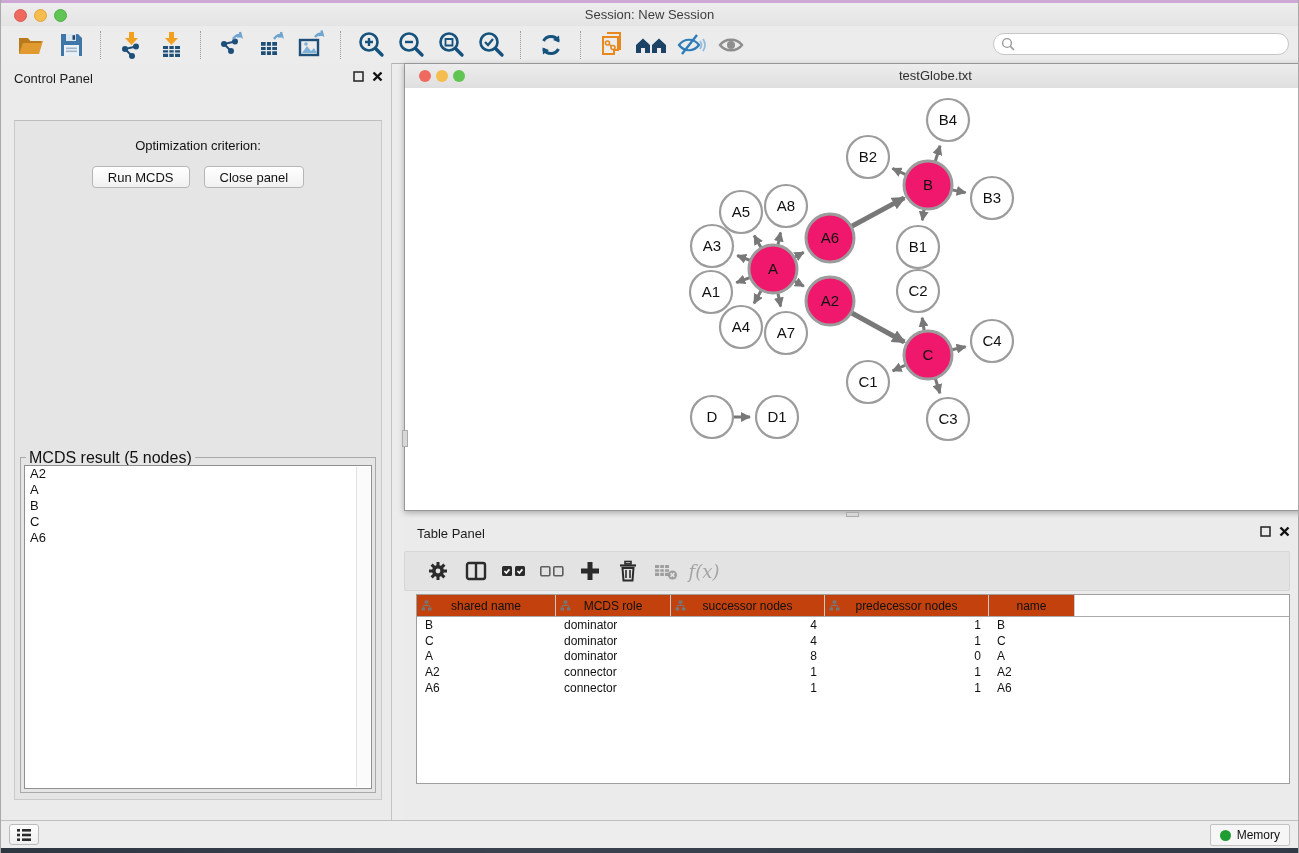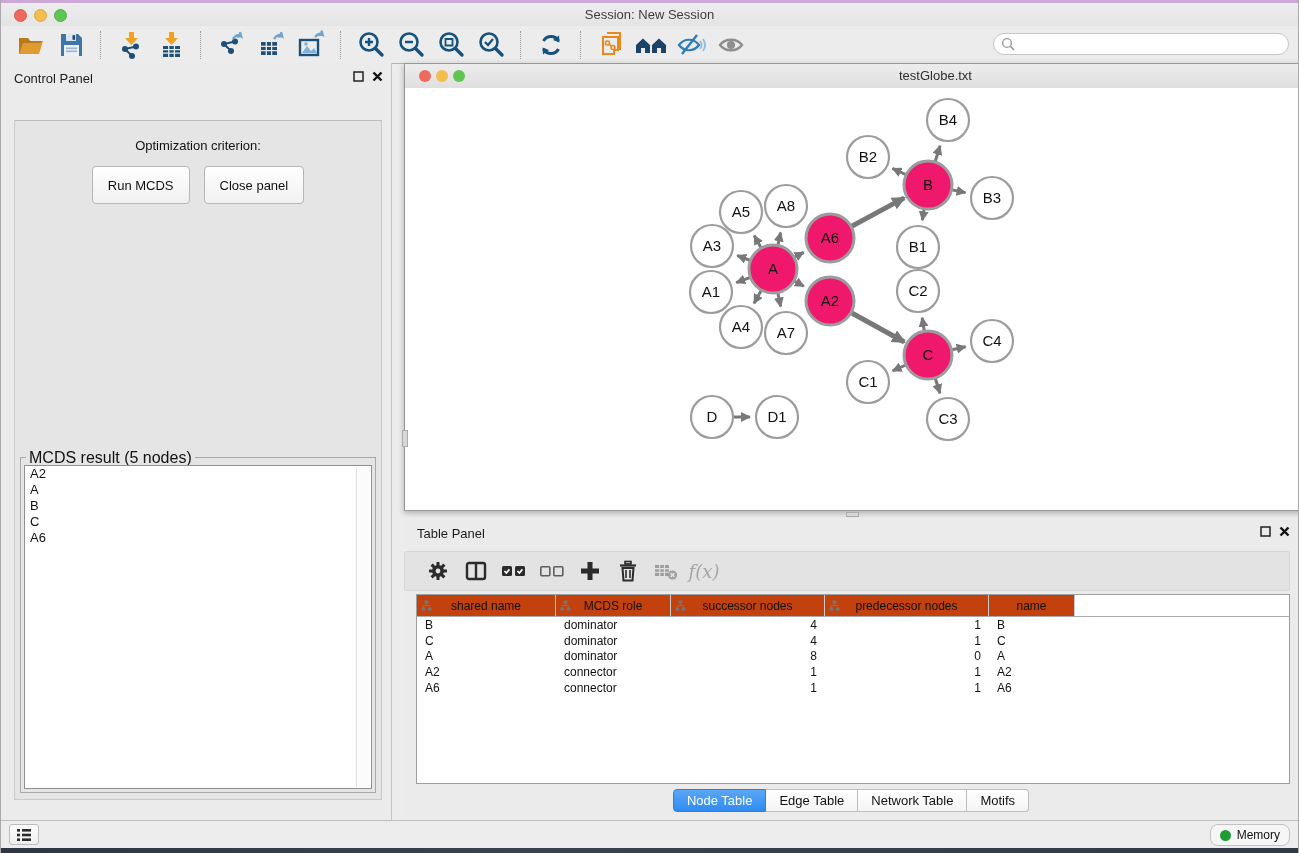--- a/index.html
+++ b/index.html
@@ -37,21 +37,21 @@
   .opt-label{margin-top:17px;text-align:center;font-size:13px;color:#111;}
   .selectwrap{position:relative;width:312px;height:24px;margin:8px auto 0;background:#fff;border:1px solid #ABABAB;
               border-radius:4px;box-sizing:border-box;}
   .selectwrap .sel-text{position:absolute;left:9px;top:0;line-height:22px;font-size:13px;color:#111;white-space:nowrap;}
   .stepper{position:absolute;right:0;top:0;bottom:0;width:20px;background:linear-gradient(#70B2F9,#2D80E8);
            border-radius:0 3px 3px 0;display:flex;flex-direction:column;align-items:center;justify-content:center;gap:2px;}
   .chev{width:0;height:0;border-left:4px solid transparent;border-right:4px solid transparent;}
   .chev.up{border-bottom:5px solid #fff;}
   .chev.down{border-top:5px solid #fff;}
   .btn-row{display:flex;justify-content:center;gap:14px;margin-top:13px;}
-  .mac-btn{height:38px;padding:0 15px;font-size:13px;line-height:21px;color:#111;background:linear-gradient(#FFFFFF,#F1F1F1);
+  .mac-btn{height:22px;padding:0 15px;font-size:13px;line-height:21px;color:#111;background:linear-gradient(#FFFFFF,#F1F1F1);
            border:1px solid #B6B6B6;border-radius:4px;}
   .groupbox{position:absolute;left:5px;right:5px;top:336px;bottom:6px;border:1px solid #A9A9A9;}
   .groupbox .legend{position:absolute;top:-9px;left:5px;background:#E5E5E5;padding:0 3px;font-size:16px;color:#111;}
   .mcds-list{position:absolute;left:3px;right:3px;top:7px;bottom:3px;background:#fff;border:1px solid #909090;overflow:hidden;}
   .mcds-list .scroll{position:absolute;top:1px;bottom:1px;right:1px;width:13px;background:#FBFBFB;border-left:1px solid #E2E2E2;}
   .mcds-item{font-size:13px;line-height:16px;padding:0 5px;color:#111;}
   .mcds-item:first-child{padding-top:3px;}
   
   .net-window{position:absolute;left:403px;top:63px;width:1063px;height:448px;background:#fff;border:1px solid #979797;
               box-sizing:border-box;box-shadow:0 2px 6px rgba(0,0,0,.28);}
@@ -78,21 +78,21 @@
   .th{box-sizing:border-box;background:#c2410c;border-right:1px solid #C9C9C9;display:flex;align-items:center;
       justify-content:center;gap:4px;font-size:12px;color:#111;position:relative;flex:none;}
   .th .th-ic{position:absolute;left:4px;top:5px;}
   .tr{display:flex;height:15.7px;align-items:center;}
   .td{box-sizing:border-box;font-size:12px;color:#111;flex:none;white-space:nowrap;overflow:hidden;}
   .tp-tabs{bottom:8px;}
   
   .status-bar{position:absolute;left:0;right:0;bottom:5px;height:28px;background:#EDEDED;border-top:1px solid #BFBFBF;box-sizing:border-box;}
   .sb-left-btn{position:absolute;left:8px;top:3px;width:30px;height:21px;background:linear-gradient(#FDFDFD,#EFEFEF);
                border:1px solid #BBB;border-radius:3px;display:flex;align-items:center;justify-content:center;box-sizing:border-box;}
-  .memory-btn{position:absolute;right:8px;top:3px;height:22px;background:#F6F6F6;border:1px solid #C2C2C2;border-radius:8px;
+  .memory-btn{position:absolute;right:8px;top:3px;height:22px;background:#F6F6F6;border:1px solid #C2C2C2;border-radius:2px;
               display:flex;align-items:center;gap:6px;padding:0 9px;box-sizing:border-box;}
   .memory-dot{width:11px;height:11px;border-radius:50%;background:#1E9E32;}
   .memory-label{font-size:12px;color:#111;}
   .desktop-bottom{position:absolute;left:0;right:0;bottom:0;height:5px;background:linear-gradient(90deg,#2E3642,#3A4250 40%,#313947);}
 </style>
 </head>
 <body>
 
 <div class="app">
   <div class="desktop-top"></div>
@@ -496,26 +496,20 @@
           </div>
           <div class="tr">
             <div class="td" style="width: 139px; text-align: left; padding: 0px 0px 0px 8px; box-sizing: border-box;">A6</div>
             <div class="td" style="width: 115px; text-align: left; padding: 0px 0px 0px 8px; box-sizing: border-box;">connector</div>
             <div class="td" style="width: 154px; text-align: right; padding: 0px 8px 0px 0px; box-sizing: border-box;">1</div>
             <div class="td" style="width: 164px; text-align: right; padding: 0px 8px 0px 0px; box-sizing: border-box;">1</div>
             <div class="td" style="width: 86px; text-align: left; padding: 0px 0px 0px 8px; box-sizing: border-box;">A6</div>
           </div>
         </div>
     </div>
-    <div class="seg-row tp-tabs" id="tp-tabs" style="position:absolute;left:0;right:0;">
-        <div class="seg-tab active">Node Table</div>
-        <div class="seg-tab">Edge Table</div>
-        <div class="seg-tab">Network Table</div>
-        <div class="seg-tab">Motifs</div>
-      </div>
   </div>
 
   <div class="status-bar">
     <div class="sb-left-btn">
       <svg width="16" height="14" viewBox="0 0 16 14">
         <rect x="1" y="1" width="3" height="2.6" fill="#2B2B2B"></rect>
           <rect x="6" y="1" width="9" height="2.6" fill="#2B2B2B"></rect>
         <rect x="1" y="5.7" width="3" height="2.6" fill="#2B2B2B"></rect>
           <rect x="6" y="5.7" width="9" height="2.6" fill="#2B2B2B"></rect>
         <rect x="1" y="10.4" width="3" height="2.6" fill="#2B2B2B"></rect>

